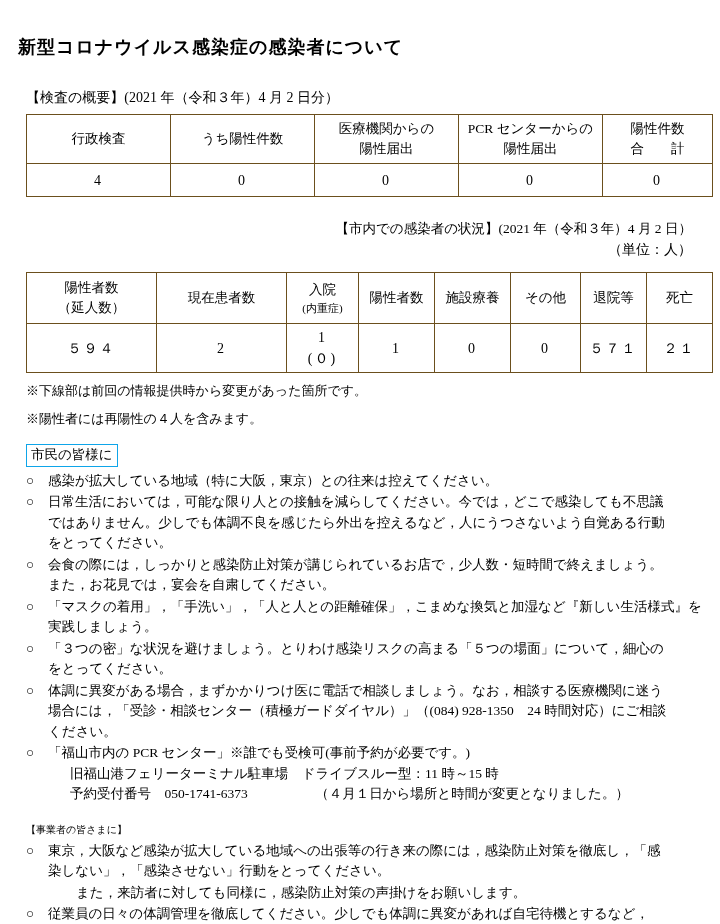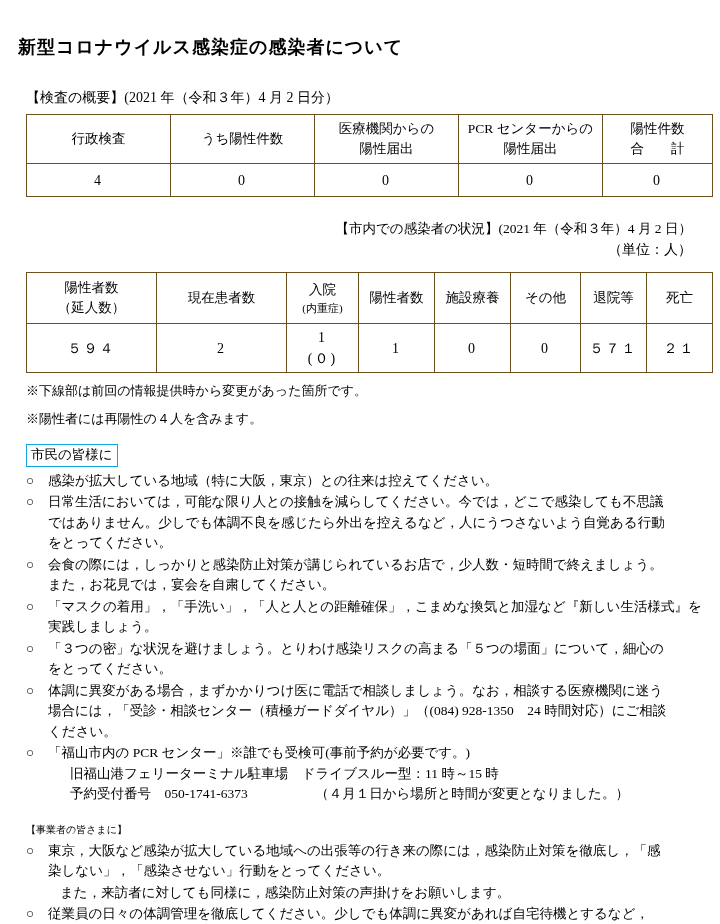--- a/index.html
+++ b/index.html
@@ -249,21 +249,21 @@
 
   <div class="plain-head">【事業者の皆さまに】</div>
 
   <ul class="bullets">
     <li>
       <span class="mk">○</span>
       <span>東京，大阪など感染が拡大している地域への出張等の行き来の際には，感染防止対策を徹底し，「感</span><br>
       <span>染しない」，「感染させない」行動をとってください。</span>
     </li>
     <li>
-      <span style="margin-left:12px;text-align:center;">また，来訪者に対しても同様に，感染防止対策の声掛けをお願いします。</span>
+      <span style="margin-left:28px;text-align:center;">また，来訪者に対しても同様に，感染防止対策の声掛けをお願いします。</span>
     </li>
     <li>
       <span class="mk">○</span>
       <span>従業員の日々の体調管理を徹底してください。少しでも体調に異変があれば自宅待機とするなど，</span><br>
       
     </li>
   </ul>
 
 </div>
 

